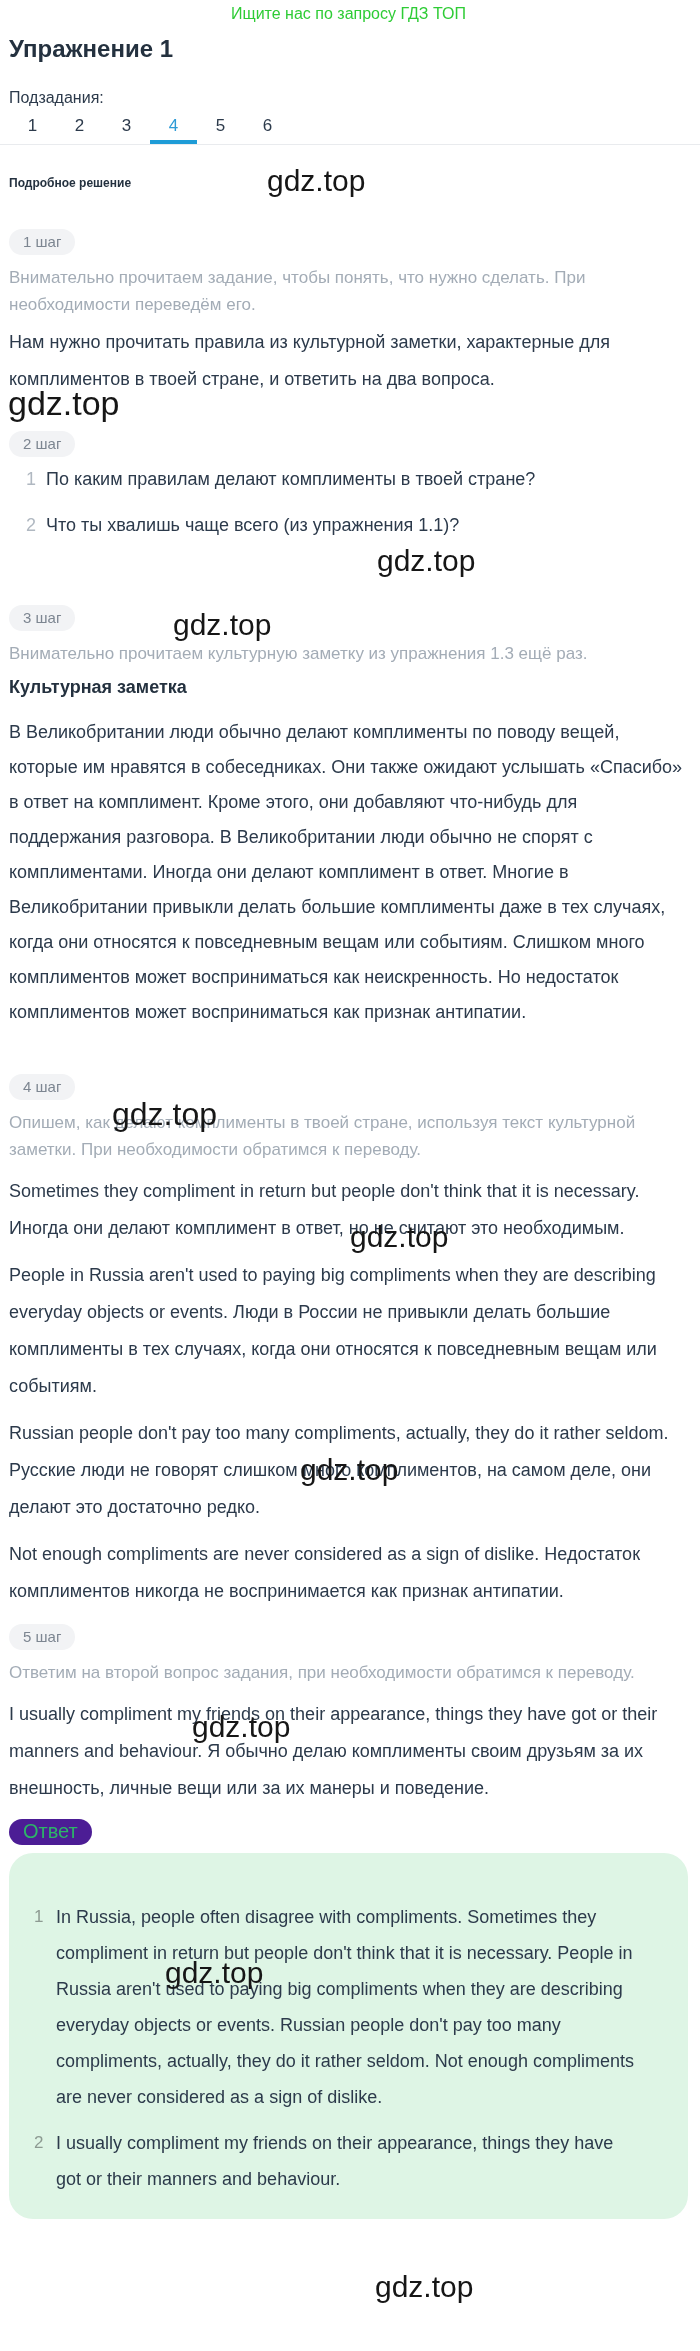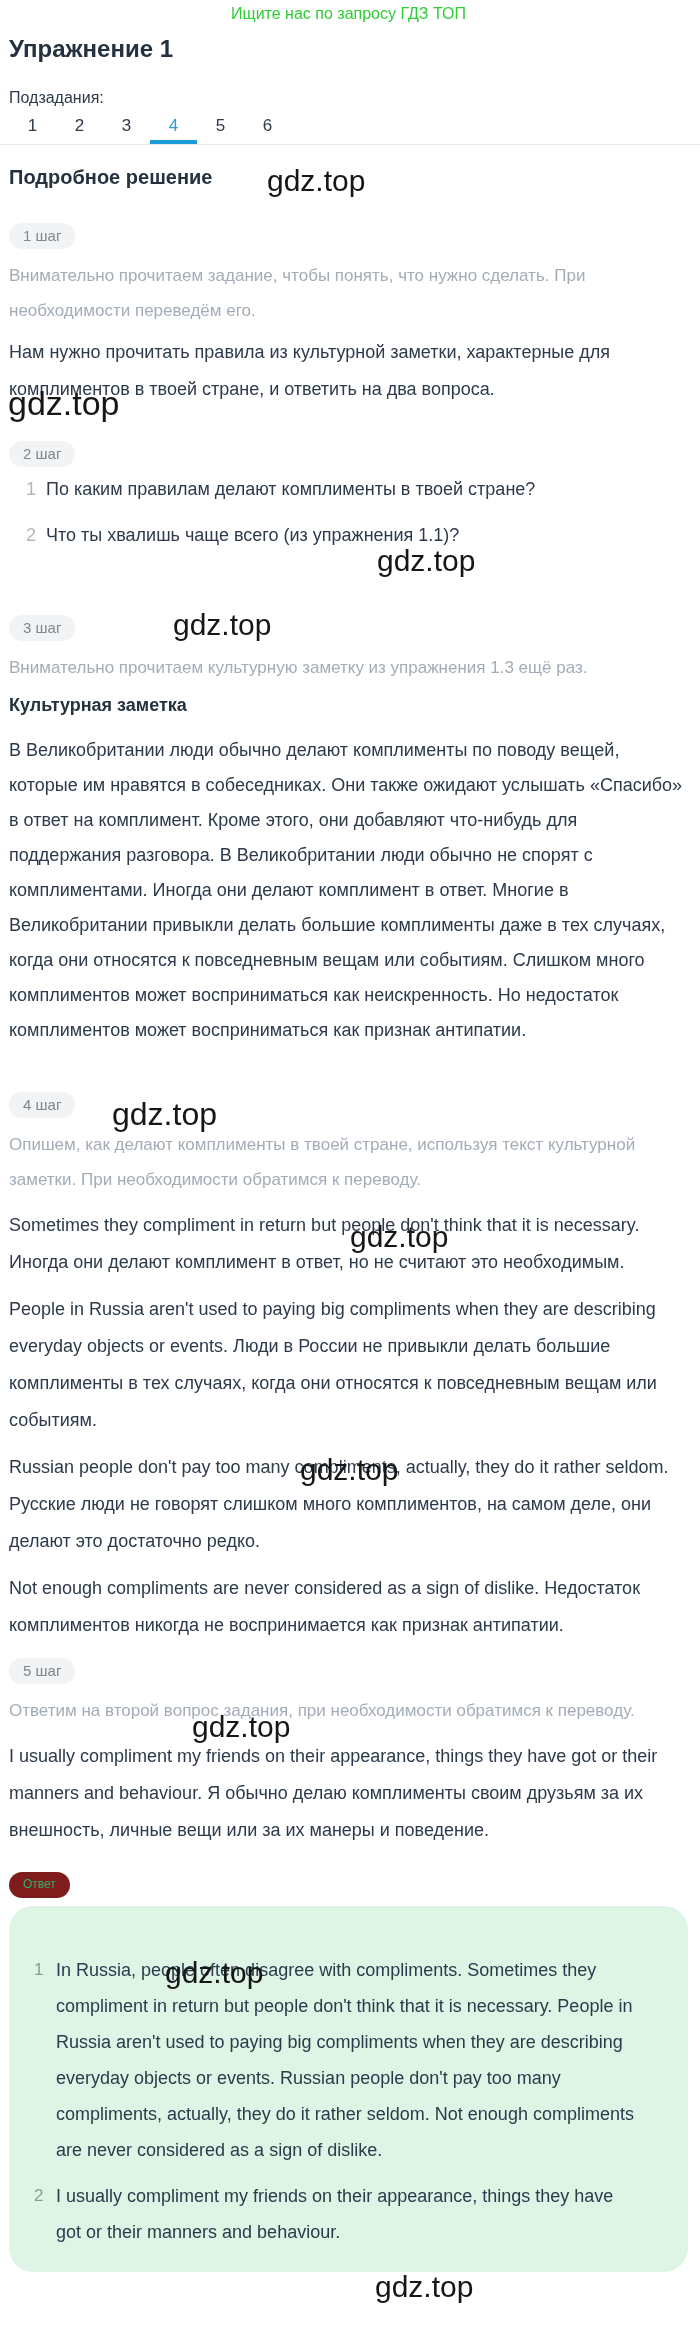--- a/index.html
+++ b/index.html
@@ -27,43 +27,43 @@
     display:flex;margin:10px -12px 0 -9px;padding-left:9px;
     border-bottom:1px solid #e9ebee;
   }
   .tab{
     width:47px;text-align:center;
     font-size:17px;line-height:17px;
     padding-bottom:10px;
     color:#2c3a4b;text-decoration:none;cursor:pointer;
   }
   .tab.active{color:#2e9bd6;box-shadow:inset 0 -4px 0 #1e9cd7;}
-  h2.sol-title{margin:20px 0 0;font-size:20px;line-height:25px;font-weight:700;color:#24313f;}
+  h2.sol-title{margin:26px 0 0;font-size:12px;line-height:25px;font-weight:700;color:#24313f;}
   .step{margin:0;}
   .step-badge{
     display:inline-block;
     background:#f2f3f5;color:#7d8691;
     font-size:15px;line-height:15px;
     padding:5px 14px 6px;border-radius:14px;
   }
   .s1{margin-top:33px;} .s2{margin-top:33px;} .s3{margin-top:68px;}
   .s4{margin-top:44px;} .s5{margin-top:14px;}
-  .note{margin:9px 0 0;font-size:17px;line-height:35px;color:#a3acb6;}
+  .note{margin:9px 0 0;font-size:17px;line-height:27px;color:#a3acb6;}
   .para{margin:10px 0 0;font-size:18px;line-height:37px;color:#2c3a4b;}
   .first-para{margin-top:6px;}
   .big-para{margin-top:14px;line-height:35px;}
   .subheading{margin:7px 0 0;font-size:18px;line-height:27px;font-weight:700;color:#24313f;}
   .q-list{margin:10px 0 0;padding-left:17px;}
   .q-item{display:flex;margin-top:22px;font-size:18px;line-height:24px;}
   .q-item:first-child{margin-top:0;}
   .q-num{width:12px;margin-right:8px;color:#b0b8c1;flex:none;}
   .answer-badge{
-    display:inline-block;margin-top:23px;
-    background:#7f1d1d;color:#2db468;
-    font-size:12px;line-height:15px;
+    display:inline-block;margin-top:12px;
+    background:#4c1d95;color:#2db468;
+    font-size:20px;line-height:15px;
     padding:5px 14px 6px;border-radius:14px;
   }
   .answer-box{
     margin-top:8px;
     background:#def5e5;
     border-radius:24px;
     padding:46px 40px 22px 25px;
     box-sizing:border-box;
   }
   .a-item{display:flex;margin-top:10px;font-size:18px;line-height:36px;}

